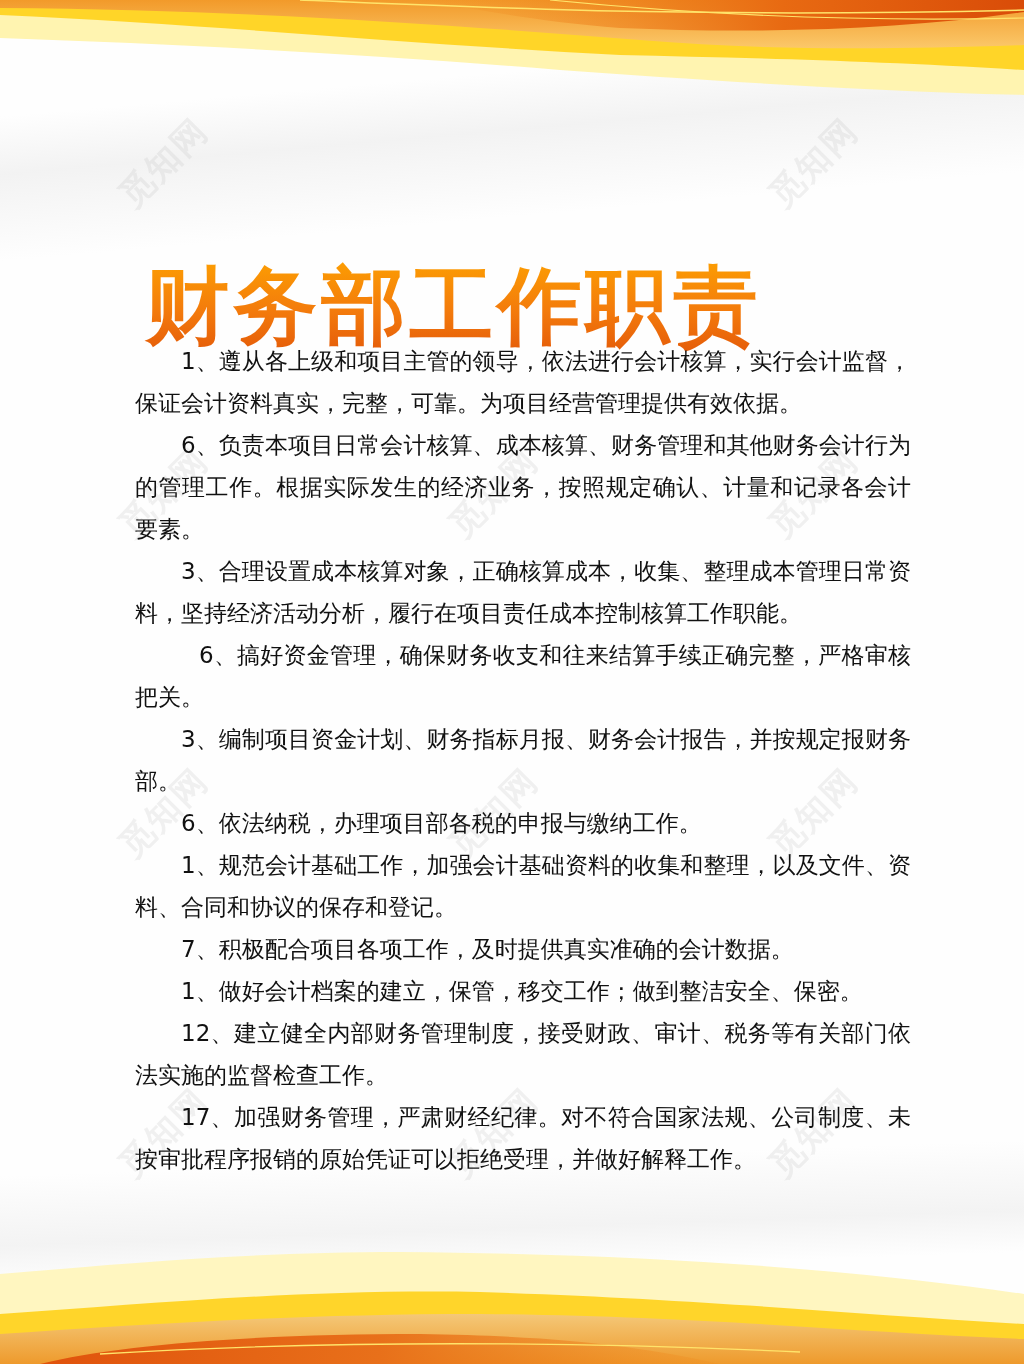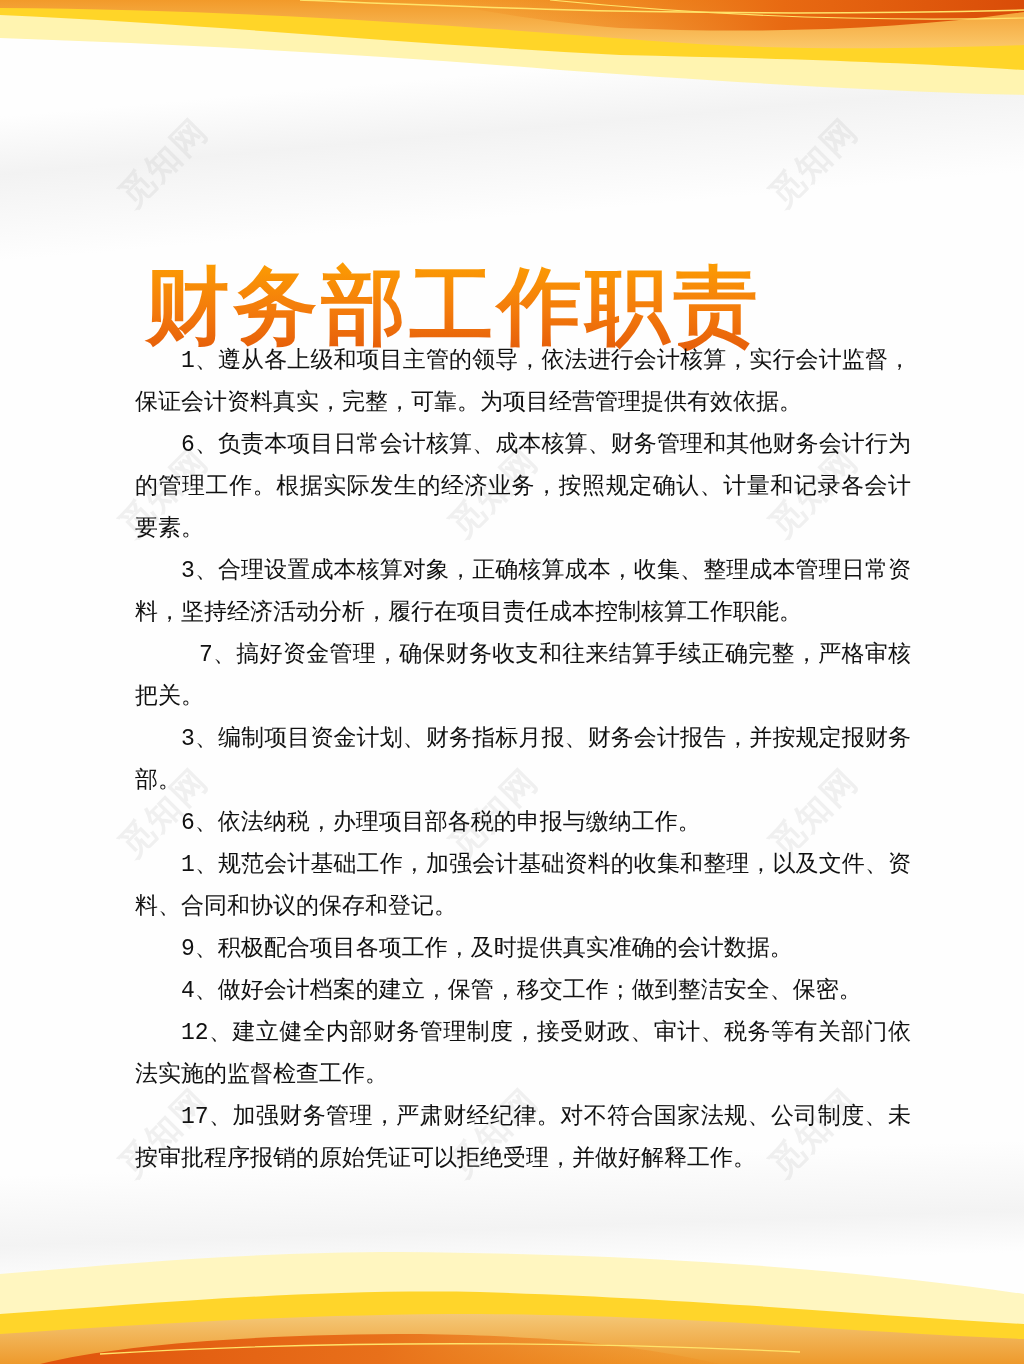--- a/index.html
+++ b/index.html
@@ -30,21 +30,21 @@
       background: linear-gradient(180deg, #ffa800 0%, #f37a0c 55%, #e05208 100%);
       -webkit-background-clip: text; background-clip: text; color: transparent;
       line-height: 120px;
     }
 
     .content {
       position: absolute; top: 340px; left: 135px; width: 776px;
       font-size: 23px; color: #111; line-height: 42px;
       text-align: justify;
     }
-    .para { margin: 0; text-indent: 46px; font-family: Liberation Mono, monospace; }
+    .para { margin: 0; text-indent: 46px; }
     .para.extra-indent { text-indent: 64px; }
   </style>
 </head>
 <body>
 
 <div class="bg-soft"></div>
 
 <svg class="wave top" viewBox="0 0 1024 130" preserveAspectRatio="none">
   <defs>
     <linearGradient id="gTop" x1="0" y1="0" x2="0" y2="1">
@@ -95,21 +95,21 @@
 <div class="watermark" style="left:110px; top:1110px;">觅知网</div>
 <div class="watermark" style="left:440px; top:1110px;">觅知网</div>
 <div class="watermark" style="left:760px; top:1110px;">觅知网</div>
 
 <h1 class="title">财务部工作职责</h1>
 
 <div class="content">
   <p class="para">1、遵从各上级和项目主管的领导，依法进行会计核算，实行会计监督，保证会计资料真实，完整，可靠。为项目经营管理提供有效依据。</p>
   <p class="para">6、负责本项目日常会计核算、成本核算、财务管理和其他财务会计行为的管理工作。根据实际发生的经济业务，按照规定确认、计量和记录各会计要素。</p>
   <p class="para">3、合理设置成本核算对象，正确核算成本，收集、整理成本管理日常资料，坚持经济活动分析，履行在项目责任成本控制核算工作职能。</p>
-  <p class="para extra-indent">7、搞好资金管理，确保财务收支和往来结算手续正确完整，严格审核把关。</p>
+  <p class="para extra-indent">6、搞好资金管理，确保财务收支和往来结算手续正确完整，严格审核把关。</p>
   <p class="para">3、编制项目资金计划、财务指标月报、财务会计报告，并按规定报财务部。</p>
   <p class="para">6、依法纳税，办理项目部各税的申报与缴纳工作。</p>
   <p class="para">1、规范会计基础工作，加强会计基础资料的收集和整理，以及文件、资料、合同和协议的保存和登记。</p>
-  <p class="para">9、积极配合项目各项工作，及时提供真实准确的会计数据。</p>
-  <p class="para">4、做好会计档案的建立，保管，移交工作；做到整洁安全、保密。</p>
+  <p class="para">7、积极配合项目各项工作，及时提供真实准确的会计数据。</p>
+  <p class="para">1、做好会计档案的建立，保管，移交工作；做到整洁安全、保密。</p>
   <p class="para">12、建立健全内部财务管理制度，接受财政、审计、税务等有关部门依法实施的监督检查工作。</p>
   <p class="para">17、加强财务管理，严肃财经纪律。对不符合国家法规、公司制度、未按审批程序报销的原始凭证可以拒绝受理，并做好解释工作。</p>
 </div>
 
 </body></html>

